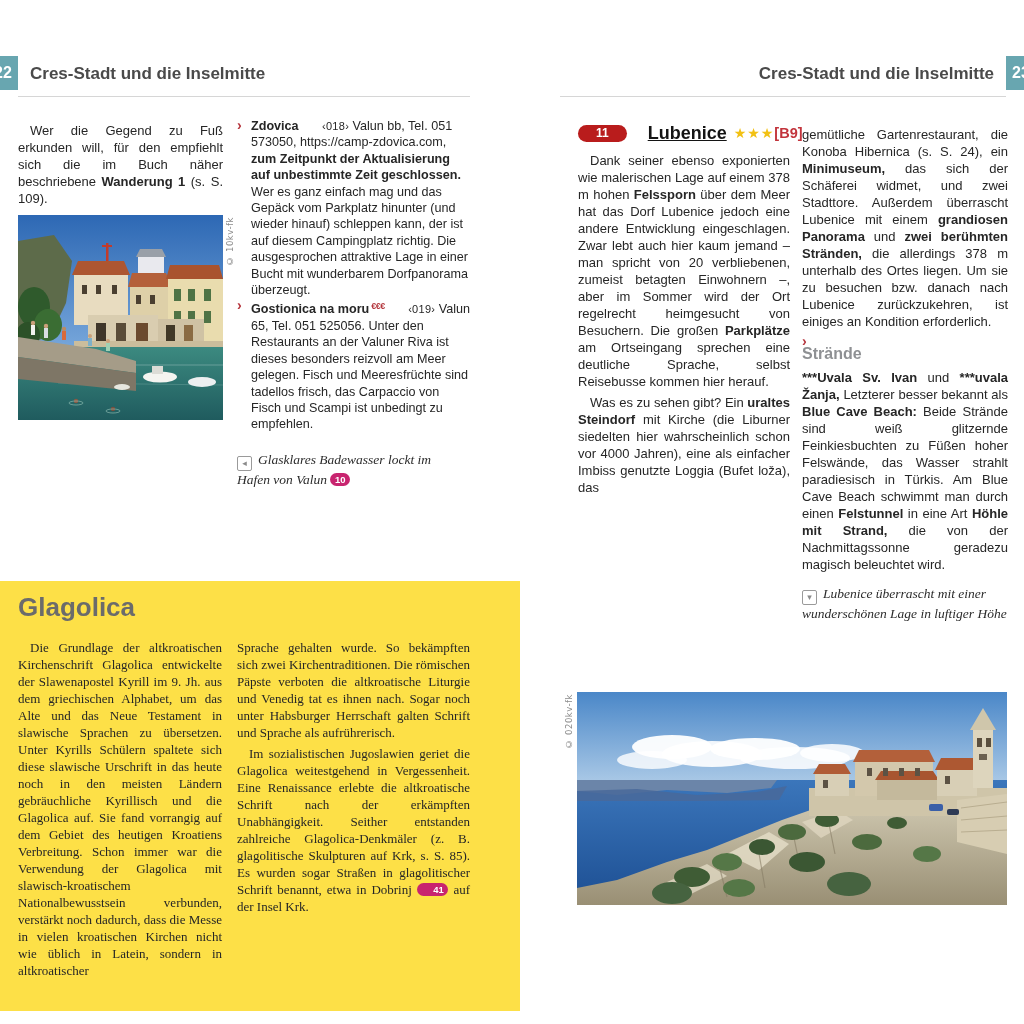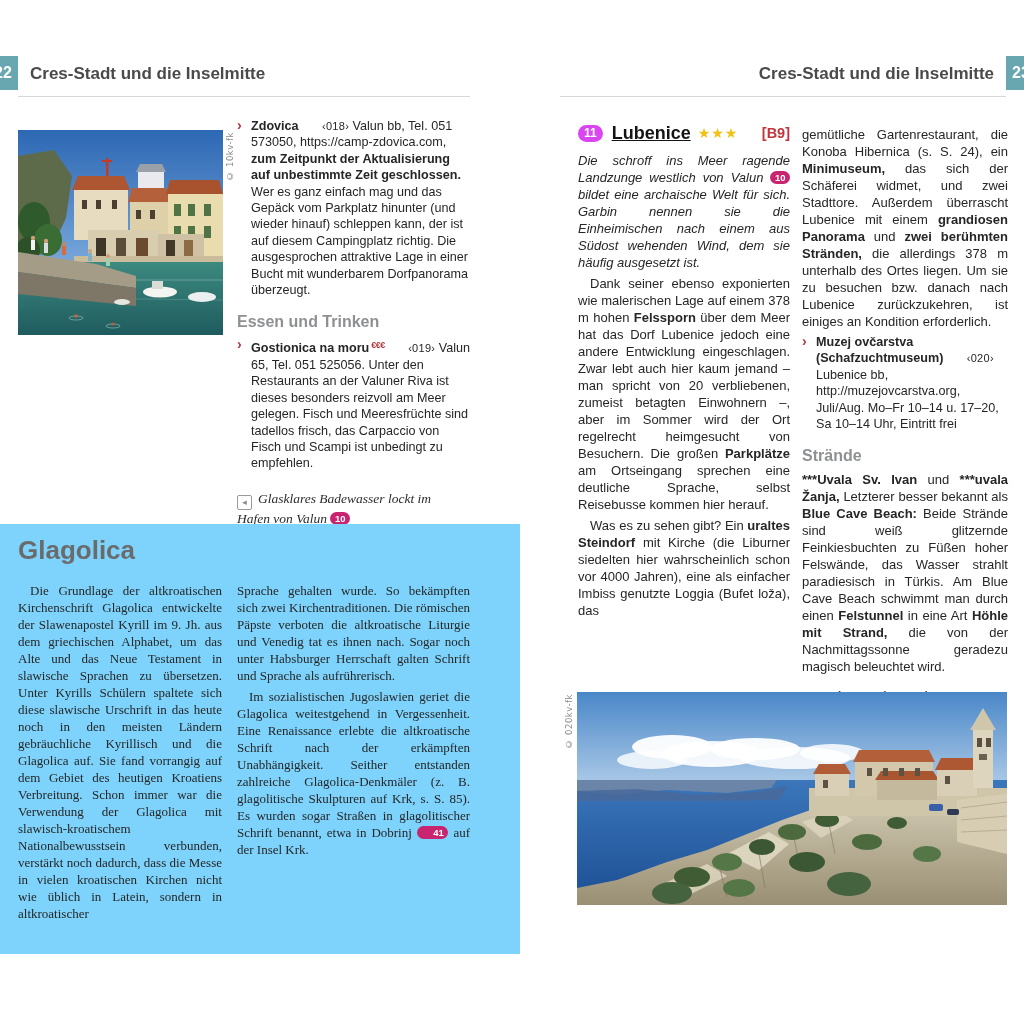--- a/index.html
+++ b/index.html
@@ -19,28 +19,28 @@
   .col{position:absolute;}
   .body-p{font-size:13px;line-height:17px;text-align:justify;hyphens:auto;margin:0 0 4px 0;}
   .indent{text-indent:12px;}
   .sechead{font:bold 16px/20px "Liberation Sans",sans-serif;color:#8e9093;margin:0 0 5px 0;}
   .entry{position:relative;padding-left:14px;font-size:12.6px;line-height:16.4px;margin:0;}
   .entry .arrow{position:absolute;left:0;top:-1px;color:#b6373f;font-weight:bold;font-size:14px;}
   .ref{font-size:11px;letter-spacing:.3px;padding-left:20px;}
   .euro{font-size:9px;vertical-align:4px;color:#b4373d;font-weight:bold;letter-spacing:-.5px;}
   .badge{display:inline-block;background:#c8246f;color:#fff;font:bold 9.5px/13px "Liberation Sans",sans-serif;
          border-radius:9px;padding:0 4.5px;font-style:normal;transform:translateY(-1px);}
-  .badge-lg{display:inline-block;background:#d946ef;color:#fff;font:bold 12px/17px "Liberation Sans",sans-serif;
-         border-radius:10px;padding:0 6px;margin-right:9px;}
+  .badge-lg{display:inline-block;background:#b91c1c;color:#fff;font:bold 12px/17px "Liberation Sans",sans-serif;
+         border-radius:10px;padding:0 18px;margin-right:21px;}
   .caption{font-family:"Liberation Serif",serif;font-style:italic;font-size:13.5px;line-height:18px;color:#2b2b2b;
            text-align:left;}
   .capicon{display:inline-block;width:13px;height:13px;border:1px solid #9a9a9a;border-radius:2px;color:#8a8a8a;
            font-size:9px;line-height:12px;text-align:center;vertical-align:-2px;margin-right:6px;font-style:normal;}
   
-  #glagolica-box{position:absolute;left:0;top:524px;width:520px;height:430px;background:#7dd3fc;}
+  #glagolica-box{position:absolute;left:0;top:581px;width:520px;height:430px;background:#fde047;}
   #glagolica-title{position:absolute;left:18px;top:10px;font:600 26px/32px "Liberation Sans",sans-serif;color:#6b6b6b;}
   .serif-p{font-family:"Liberation Serif",serif;font-size:13px;line-height:17px;text-align:justify;hyphens:auto;margin:0 0 4px 0;}
   
   #rp-heading{position:absolute;left:578px;top:122px;width:212px;display:flex;align-items:center;}
   #rp-title{font:bold 18px/22px "Liberation Sans",sans-serif;color:#141414;text-decoration:underline;}
   #rp-stars{color:#f2c114;font-size:14px;letter-spacing:1px;margin-left:7px;}
   #rp-gridref{margin-left:auto;color:#c2343c;font-weight:bold;font-size:14.5px;}
   .italic-intro{font-style:italic;}
   
   .photo-left{position:relative;width:205px;height:205px;margin-top:8px;}
@@ -55,20 +55,21 @@
 <div id="canvas">
 
   <div class="pgnum left">22</div>
   <div class="htitle left">Cres-Stadt und die Inselmitte</div>
   <div class="pgnum right">23</div>
   <div class="htitle right">Cres-Stadt und die Inselmitte</div>
   <div class="hrule left"></div>
   <div class="hrule right"></div>
 
   <div class="col" style="left:18px;top:122px;width:205px;">
+    <p class="body-p indent"><span>Wer die Gegend zu Fuß erkunden will, für den empfiehlt sich die im Buch näher beschriebene </span><span class="b">Wanderung 1</span><span> (s. S. 109).</span></p>
 
     <div class="photo-left">
       <svg viewBox="0 0 205 205" preserveAspectRatio="none">
         <defs>
           <linearGradient id="vsky" x1="0" y1="0" x2="0" y2="1">
             <stop offset="0" stop-color="#2d68b4"></stop>
               <stop offset="1" stop-color="#7aa9dc"></stop>
           </linearGradient>
           <linearGradient id="vwater" x1="0" y1="0" x2="0" y2="1">
             <stop offset="0" stop-color="#3c8a80"></stop>
@@ -134,21 +135,20 @@
         <ellipse cx="95" cy="196" rx="7" ry="2" fill="none" stroke="#9fccc0" stroke-width="0.8" opacity="0.7"></ellipse>
       </svg>
       <span class="vcred" style="right:-12px;top:2px;">© 10kv-fk</span>
     </div>
   </div>
 
   <div class="col" style="left:237px;top:118px;width:233px;">
     <p class="entry">
       <span class="arrow">›</span><span><span class="b">Zdovica</span><span class="ref"> ‹018› </span><span>Valun bb, Tel. 051 573050, https://camp-zdovica.com, </span><span class="b">zum Zeitpunkt der Aktualisierung auf unbestimmte Zeit geschlossen.</span><span> Wer es ganz einfach mag und das Gepäck vom Parkplatz hinunter (und wieder hinauf) schleppen kann, der ist auf diesem Campingplatz richtig. Die ausgesprochen attraktive Lage in einer Bucht mit wunderbarem Dorfpanorama überzeugt.</span></span>
     </p>
-    <p class="sechead" style="margin-top:14px;">Essen und Trinken</p>
     <p class="entry">
       <span class="arrow">›</span><span><span class="b">Gostionica na moru</span><span class="euro"> €€€</span><span class="ref"> ‹019› </span><span>Valun 65, Tel. 051 525056. Unter den Restaurants an der Valuner Riva ist dieses besonders reizvoll am Meer gelegen. Fisch und Meeresfrüchte sind tadellos frisch, das Carpaccio von Fisch und Scampi ist unbedingt zu empfehlen.</span></span>
     </p>
     <p class="caption" style="margin:18px 0 0 0;width:220px;">
       <span class="capicon">◂</span><span><span class="i">Glasklares Badewasser lockt im Hafen von Valun </span><span class="badge">10</span></span>
     </p>
   </div>
 
   <div id="glagolica-box">
     <div id="glagolica-title">Glagolica</div>
@@ -162,29 +162,28 @@
   </div>
 
   <div id="rp-heading">
     <span class="badge-lg">11</span>
     <span id="rp-title">Lubenice</span>
     <span id="rp-stars">★★★</span>
     <span id="rp-gridref">[B9]</span>
   </div>
 
   <div class="col" style="left:578px;top:152px;width:212px;">
-    <p class="body-p italic-intro"><span>Die schroff ins Meer ragende Landzunge westlich von Valun </span><span class="badge">10</span><span> bildet eine archaische Welt für sich. Garbin nennen sie die Einheimischen nach einem aus Südost wehenden Wind, dem sie häufig ausgesetzt ist.</span></p>
     <p class="body-p indent"><span>Dank seiner ebenso exponierten wie malerischen Lage auf einem 378 m hohen </span><span class="b">Felssporn</span><span> über dem Meer hat das Dorf Lubenice jedoch eine andere Entwicklung eingeschlagen. Zwar lebt auch hier kaum jemand – man spricht von 20 verbliebenen, zumeist betagten Einwohnern –, aber im Sommer wird der Ort regelrecht heimgesucht von Besuchern. Die großen </span><span class="b">Parkplätze</span><span> am Ortseingang sprechen eine deutliche Sprache, selbst Reisebusse kommen hier herauf.</span></p>
     <p class="body-p indent"><span>Was es zu sehen gibt? Ein </span><span class="b">uraltes Steindorf</span><span> mit Kirche (die Liburner siedelten hier wahrscheinlich schon vor 4000 Jahren), eine als einfacher Imbiss genutzte Loggia (Bufet loža), das</span></p>
   </div>
 
   <div class="col" style="left:802px;top:126px;width:206px;">
     <p class="body-p"><span>gemütliche Gartenrestaurant, die Konoba Hibernica (s. S. 24), ein </span><span class="b">Minimuseum,</span><span> das sich der Schäferei widmet, und zwei Stadttore. Außerdem überrascht Lubenice mit einem </span><span class="b">grandiosen Panorama</span><span> und </span><span class="b">zwei berühmten Stränden,</span><span> die allerdings 378 m unterhalb des Ortes liegen. Um sie zu besuchen bzw. danach nach Lubenice zurückzukehren, ist einiges an Kondition erforderlich.</span></p>
     <p class="entry" style="margin-top:4px;">
-      <span class="arrow">›</span><span><span class="b">Muzej ovčarstva (Schafzuchtmuseum)</span><span class="ref"> ‹020› </span><span>Lubenice bb, http://muzejovcarstva.org, Juli/Aug. Mo–Fr 10–14 u. 17–20, Sa 10–14 Uhr, Eintritt frei</span></span>
+      <span class="arrow">›</span>
     </p>
     <p class="sechead" style="margin-top:14px;">Strände</p>
     <p class="body-p"><span class="b">***Uvala Sv. Ivan</span><span> und </span><span class="b">***uvala Žanja,</span><span> Letzterer besser bekannt als </span><span class="b">Blue Cave Beach:</span><span> Beide Strände sind weiß glitzernde Feinkiesbuchten zu Füßen hoher Felswände, das Wasser strahlt paradiesisch in Türkis. Am Blue Cave Beach schwimmt man durch einen </span><span class="b">Felstunnel</span><span> in eine Art </span><span class="b">Höhle mit Strand,</span><span> die von der Nachmittagssonne geradezu magisch beleuchtet wird.</span></p>
     <p class="caption" style="margin:12px 0 0 0;">
       <span class="capicon">▾</span><span><span class="i">Lubenice überrascht mit einer wunderschönen Lage in luftiger Höhe</span></span>
     </p>
   </div>
 
   <div class="photo-right">
     <svg viewBox="0 0 430 213" preserveAspectRatio="none">

